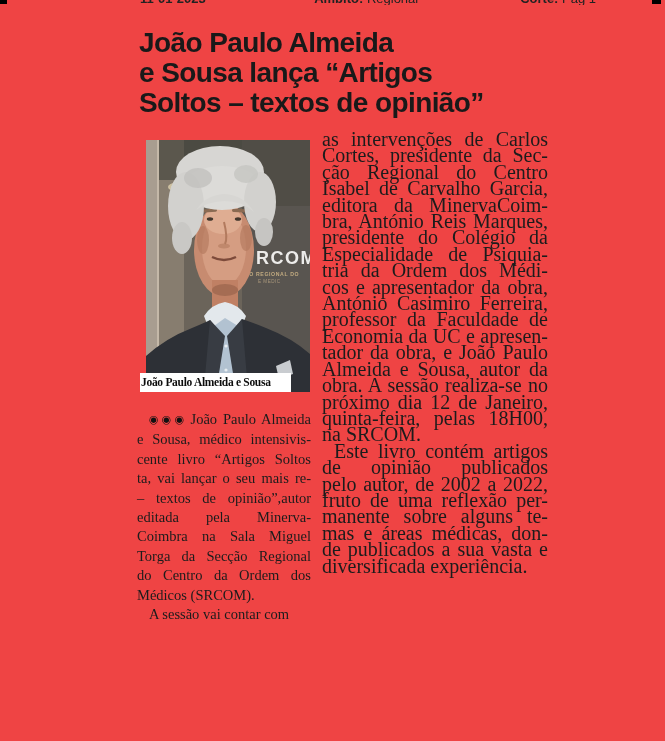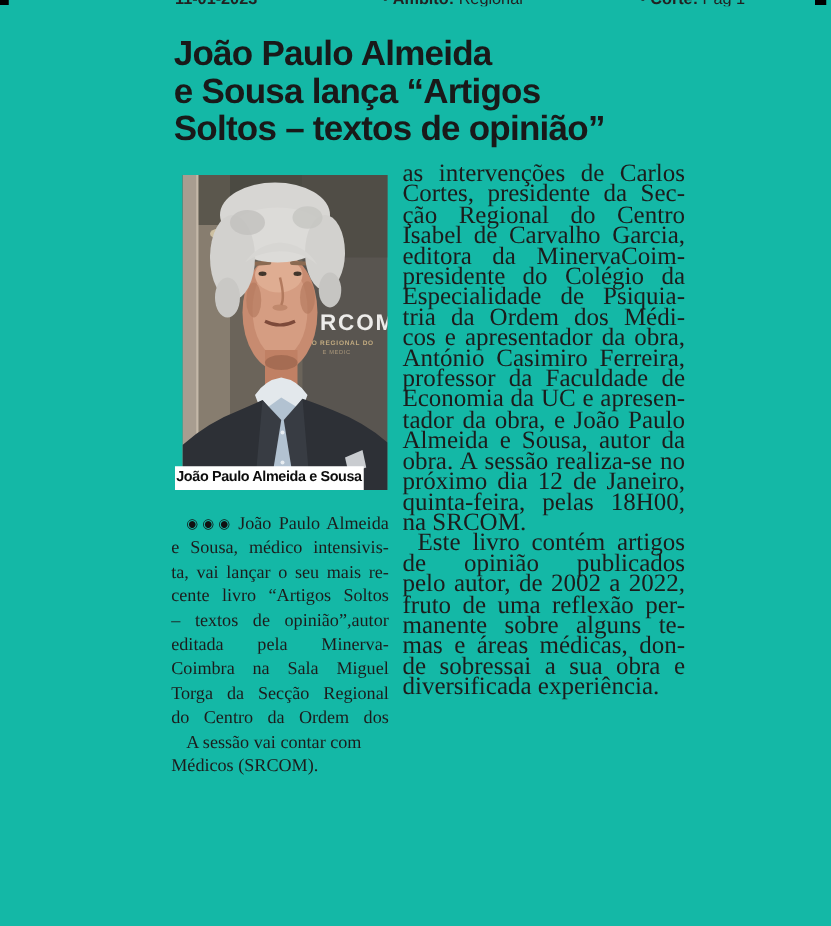--- a/index.html
+++ b/index.html
@@ -1,18 +1,18 @@
 <!DOCTYPE html>
 <html><head>
 <meta charset="utf-8">
 <style>
   html,body{margin:0;padding:0;}
   body{width:665px;height:741px;background:#ffffff;position:relative;
        font-family:"Liberation Serif",serif;color:#1c1c1c;overflow:hidden;}
-  .page{position:absolute;inset:0;background:#14b8a6;}
+  .page{position:absolute;inset:0;background:#ef4444;}
 
   
   .topbar{position:absolute;top:0;left:0;width:665px;height:5px;overflow:hidden;
           font-family:"Liberation Sans",sans-serif;font-size:13px;color:#222;}
   .topbar .field{position:absolute;top:-9px;white-space:nowrap;}
   .topbar .f-date{left:140px;font-weight:bold;}
   .topbar .f-scope{left:306px;}
   .topbar .f-cut{left:512px;}
   .topbar .lbl{font-weight:bold;}
   .edge-mark{position:absolute;top:0;background:#000;}
@@ -21,21 +21,21 @@
 
   
   .headline{position:absolute;left:139px;top:28px;width:420px;
             font-family:"Liberation Sans",sans-serif;font-weight:bold;
             font-size:28px;line-height:30px;letter-spacing:-0.6px;color:#191919;}
 
   
   .photo-wrap{position:absolute;left:146px;top:140px;width:180px;height:252px;}
   .photo-wrap svg{display:block;}
   .caption{position:absolute;left:-6px;bottom:0;width:150px;height:19px;background:#ffffff;
-           font-family:Liberation Sans, sans-serif;font-weight:bold;font-size:11.5px;
+           font-family:Liberation Serif, serif;font-weight:bold;font-size:11.5px;
            letter-spacing:-0.3px;line-height:19px;color:#0d0d0d;white-space:nowrap;padding-left:1px;}
 
   
   .col{position:absolute;}
   .col-left{left:137px;top:410px;width:174px;font-size:14.5px;line-height:19.4px;}
   .col-right{left:322px;top:131px;width:226px;font-size:20px;line-height:16.4px;}
   .line{text-align:justify;text-align-last:justify;}
   .line.end{text-align-last:left;}
   .line.indent{text-indent:12px;}
   .bullets{font-family:"DejaVu Sans",sans-serif;font-size:11px;letter-spacing:1px;
@@ -115,52 +115,53 @@
       <path d="M64,180 L79,196 L70,252 L58,248 Z" fill="#383c43"></path>
       <path d="M96,179 L81,196 L90,252 L102,250 Z" fill="#383c43"></path>
       <path d="M130,226 L144,220 L147,234 L133,239 Z" fill="#c9ccd0"></path>
     </svg>
     <div class="caption">João Paulo Almeida e Sousa</div>
   </div>
 
   <div class="col col-left" id="left-column">
       <div class="line indent"><span class="bullets">◉◉◉</span>João Paulo Almeida</div>
       <div class="line">e Sousa, médico intensivis-</div>
+      <div class="line">cente livro “Artigos Soltos</div>
       <div class="line">ta, vai lançar o seu mais re-</div>
-      <div class="line">cente livro “Artigos Soltos</div>
       <div class="line">– textos de opinião”,autor</div>
       <div class="line">editada pela Minerva-</div>
       <div class="line">Coimbra na Sala Miguel</div>
       <div class="line">Torga da Secção Regional</div>
       <div class="line">do Centro da Ordem dos</div>
+      <div class="line end">Médicos (SRCOM).</div>
       <div class="line end indent">A sessão vai contar com</div>
-      <div class="line end">Médicos (SRCOM).</div>
     </div>
   <div class="col col-right" id="right-column">
       <div class="line">as intervenções de Carlos</div>
       <div class="line">Cortes, presidente da Sec-</div>
       <div class="line">ção Regional do Centro</div>
       <div class="line">Isabel de Carvalho Garcia,</div>
       <div class="line">editora da MinervaCoim-</div>
+      <div class="line">bra, António Reis Marques,</div>
       <div class="line">presidente do Colégio da</div>
       <div class="line">Especialidade de Psiquia-</div>
       <div class="line">tria da Ordem dos Médi-</div>
       <div class="line">cos e apresentador da obra,</div>
       <div class="line">António Casimiro Ferreira,</div>
       <div class="line">professor da Faculdade de</div>
       <div class="line">Economia da UC e apresen-</div>
       <div class="line">tador da obra, e João Paulo</div>
       <div class="line">Almeida e Sousa, autor da</div>
       <div class="line">obra. A sessão realiza-se no</div>
       <div class="line">próximo dia 12 de Janeiro,</div>
       <div class="line">quinta-feira, pelas 18H00,</div>
       <div class="line end">na SRCOM.</div>
       <div class="line indent">Este livro contém artigos</div>
       <div class="line">de opinião publicados</div>
       <div class="line">pelo autor, de 2002 a 2022,</div>
       <div class="line">fruto de uma reflexão per-</div>
       <div class="line">manente sobre alguns te-</div>
       <div class="line">mas e áreas médicas, don-</div>
-      <div class="line">de sobressai a sua obra e</div>
+      <div class="line">de publicados a sua vasta e</div>
       <div class="line end">diversificada experiência.</div>
     </div>
 
 </div>
 
 </body></html>

